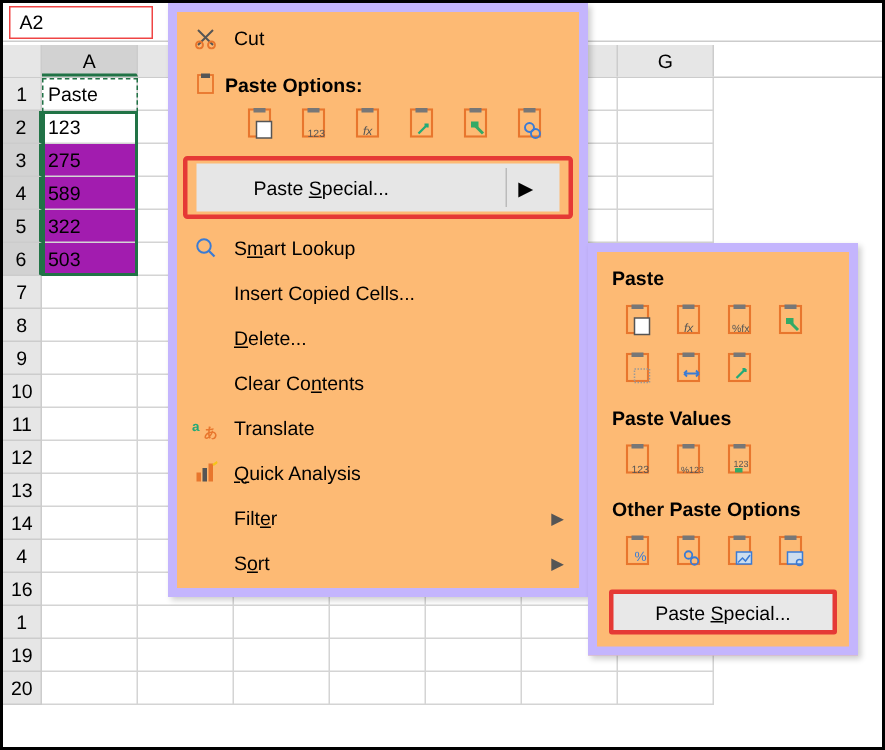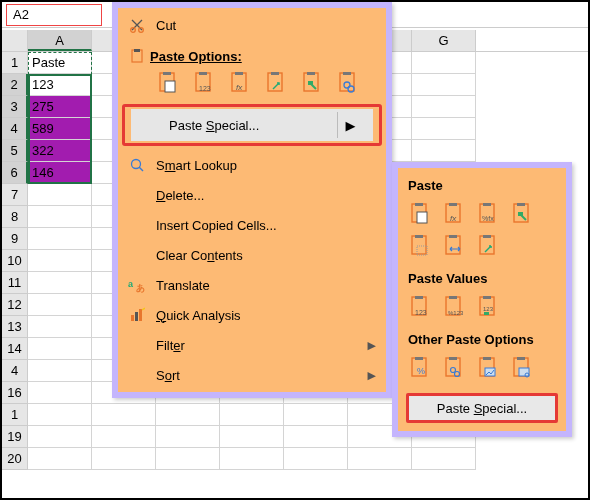--- a/index.html
+++ b/index.html
@@ -27,21 +27,21 @@
 
 .ctxmenu { position: absolute; background: #fdba74; border: 6px solid #c4b5fd; box-shadow: 2px 2px 4px rgba(0,0,0,0.2); font-size: 13px; padding: 2px 0; }
 .ctxmenu.main { top: 0; left: 110px; width: 280px; }
 .mitem { display: flex; align-items: center; height: 30px; padding: 0 10px 0 6px; cursor: default; }
 .mitem .icon { width: 26px; display: flex; justify-content: center; }
 .mitem .lbl { flex: 1; padding-left: 6px; }
 .mitem .arrow { font-size: 11px; color: #555; }
 .msection { padding: 4px 10px 4px 38px; }
 .msection .title { font-weight: 600; margin-bottom: 6px; }
 .iconrow { display: flex; gap: 8px; }
-.clipicon { width: 28px; height: 28px; display: flex; align-items: center; justify-content: flex-start; border: 1px solid transparent; }
+.clipicon { width: 28px; height: 28px; display: flex; align-items: center; justify-content: flex-end; border: 1px solid transparent; }
 .hl-red { border: 3px solid #e53935; border-radius: 3px; }
 .mitem.pspecial { background: #e6e6e6; margin: 2px 6px; height: 32px; }
 .mitem.pspecial .arrow-box { width: 26px; height: 26px; display: flex; align-items: center; justify-content: center; border-left: 1px solid #bbb; }
 
 
 .ctxmenu.sub { top: 160px; left: 390px; width: 180px; padding: 6px 0; }
 .subsection { padding: 4px 10px; }
 .subsection .title { font-weight: 600; font-size: 13px; margin-bottom: 6px; }
 .subrow { display: flex; gap: 6px; margin-bottom: 4px; }
 .sub-pspecial { margin: 4px 8px 2px 8px; height: 30px; display: flex; align-items: center; justify-content: center; background: #e8e8e8; border: 3px solid #e53935; border-radius: 2px; }
@@ -116,21 +116,21 @@
         <div class="cell sel">322</div>
         <div class="cell"></div>
         <div class="cell"></div>
         <div class="cell"></div>
         <div class="cell"></div>
         <div class="cell"></div>
         <div class="cell"></div>
       </div>
       <div class="row">
         <div class="rowhdr sel">6</div>
-        <div class="cell sel">146</div>
+        <div class="cell sel">503</div>
         <div class="cell"></div>
         <div class="cell"></div>
         <div class="cell"></div>
         <div class="cell"></div>
         <div class="cell"></div>
         <div class="cell"></div>
       </div>
       <div class="row">
         <div class="rowhdr">7</div>
         <div class="cell"></div>
@@ -271,21 +271,21 @@
     <span class="icon">
         <svg width="16" height="16">
           <path d="M3 3 L13 13 M13 3 L3 13" stroke="#555" stroke-width="1.3" fill="none"></path>
           <circle cx="4" cy="13" r="2.3" fill="none" stroke="#e8762d" stroke-width="1.3"></circle>
           <circle cx="12" cy="13" r="2.3" fill="none" stroke="#e8762d" stroke-width="1.3"></circle>
         </svg>
       </span>
     <span class="lbl"><span>Cut</span></span>
   </div>
   <div class="msection">
-    <div class="mitem" style="padding:0;height:24px;text-decoration:underline;">
+    <div class="mitem" style="padding:0;height:24px;">
       <span class="icon" style="margin-left:-32px">
           <svg width="16" height="16">
             <rect x="3" y="2" width="10" height="12" fill="none" stroke="#e8762d" stroke-width="1.2"></rect>
             <rect x="5" y="1" width="6" height="3" fill="#555"></rect>
           </svg>
         </span>
       <span class="title" style="margin:0">Paste Options:</span>
     </div>
     <div class="iconrow">
       <span class="clipicon">
@@ -346,25 +346,25 @@
     <span class="icon">
         <svg width="16" height="16">
           <circle cx="7" cy="7" r="4.5" fill="none" stroke="#3a7bd5" stroke-width="1.3"></circle>
           <path d="M10 10 L14 14" stroke="#3a7bd5" stroke-width="1.5"></path>
         </svg>
       </span>
     <span class="lbl">S<span class="und">m</span>art Lookup</span>
   </div>
   <div class="mitem">
     <span class="icon"></span>
+    <span class="lbl">Insert Copied Cells...</span>
+  </div>
+  <div class="mitem">
+    <span class="icon"></span>
     <span class="lbl"><span class="und">D</span>elete...</span>
-  </div>
-  <div class="mitem">
-    <span class="icon"></span>
-    <span class="lbl">Insert Copied Cells...</span>
   </div>
   <div class="mitem">
     <span class="icon"></span>
     <span class="lbl">Clear Co<span class="und">n</span>tents</span>
   </div>
   <div class="mitem">
     <span class="icon">
         <svg width="18" height="16">
           <text x="0" y="10" font-size="9" fill="#2a7" font-weight="bold">a</text>
           <text x="8" y="14" font-size="9" fill="#e8762d" font-weight="bold">あ</text>

